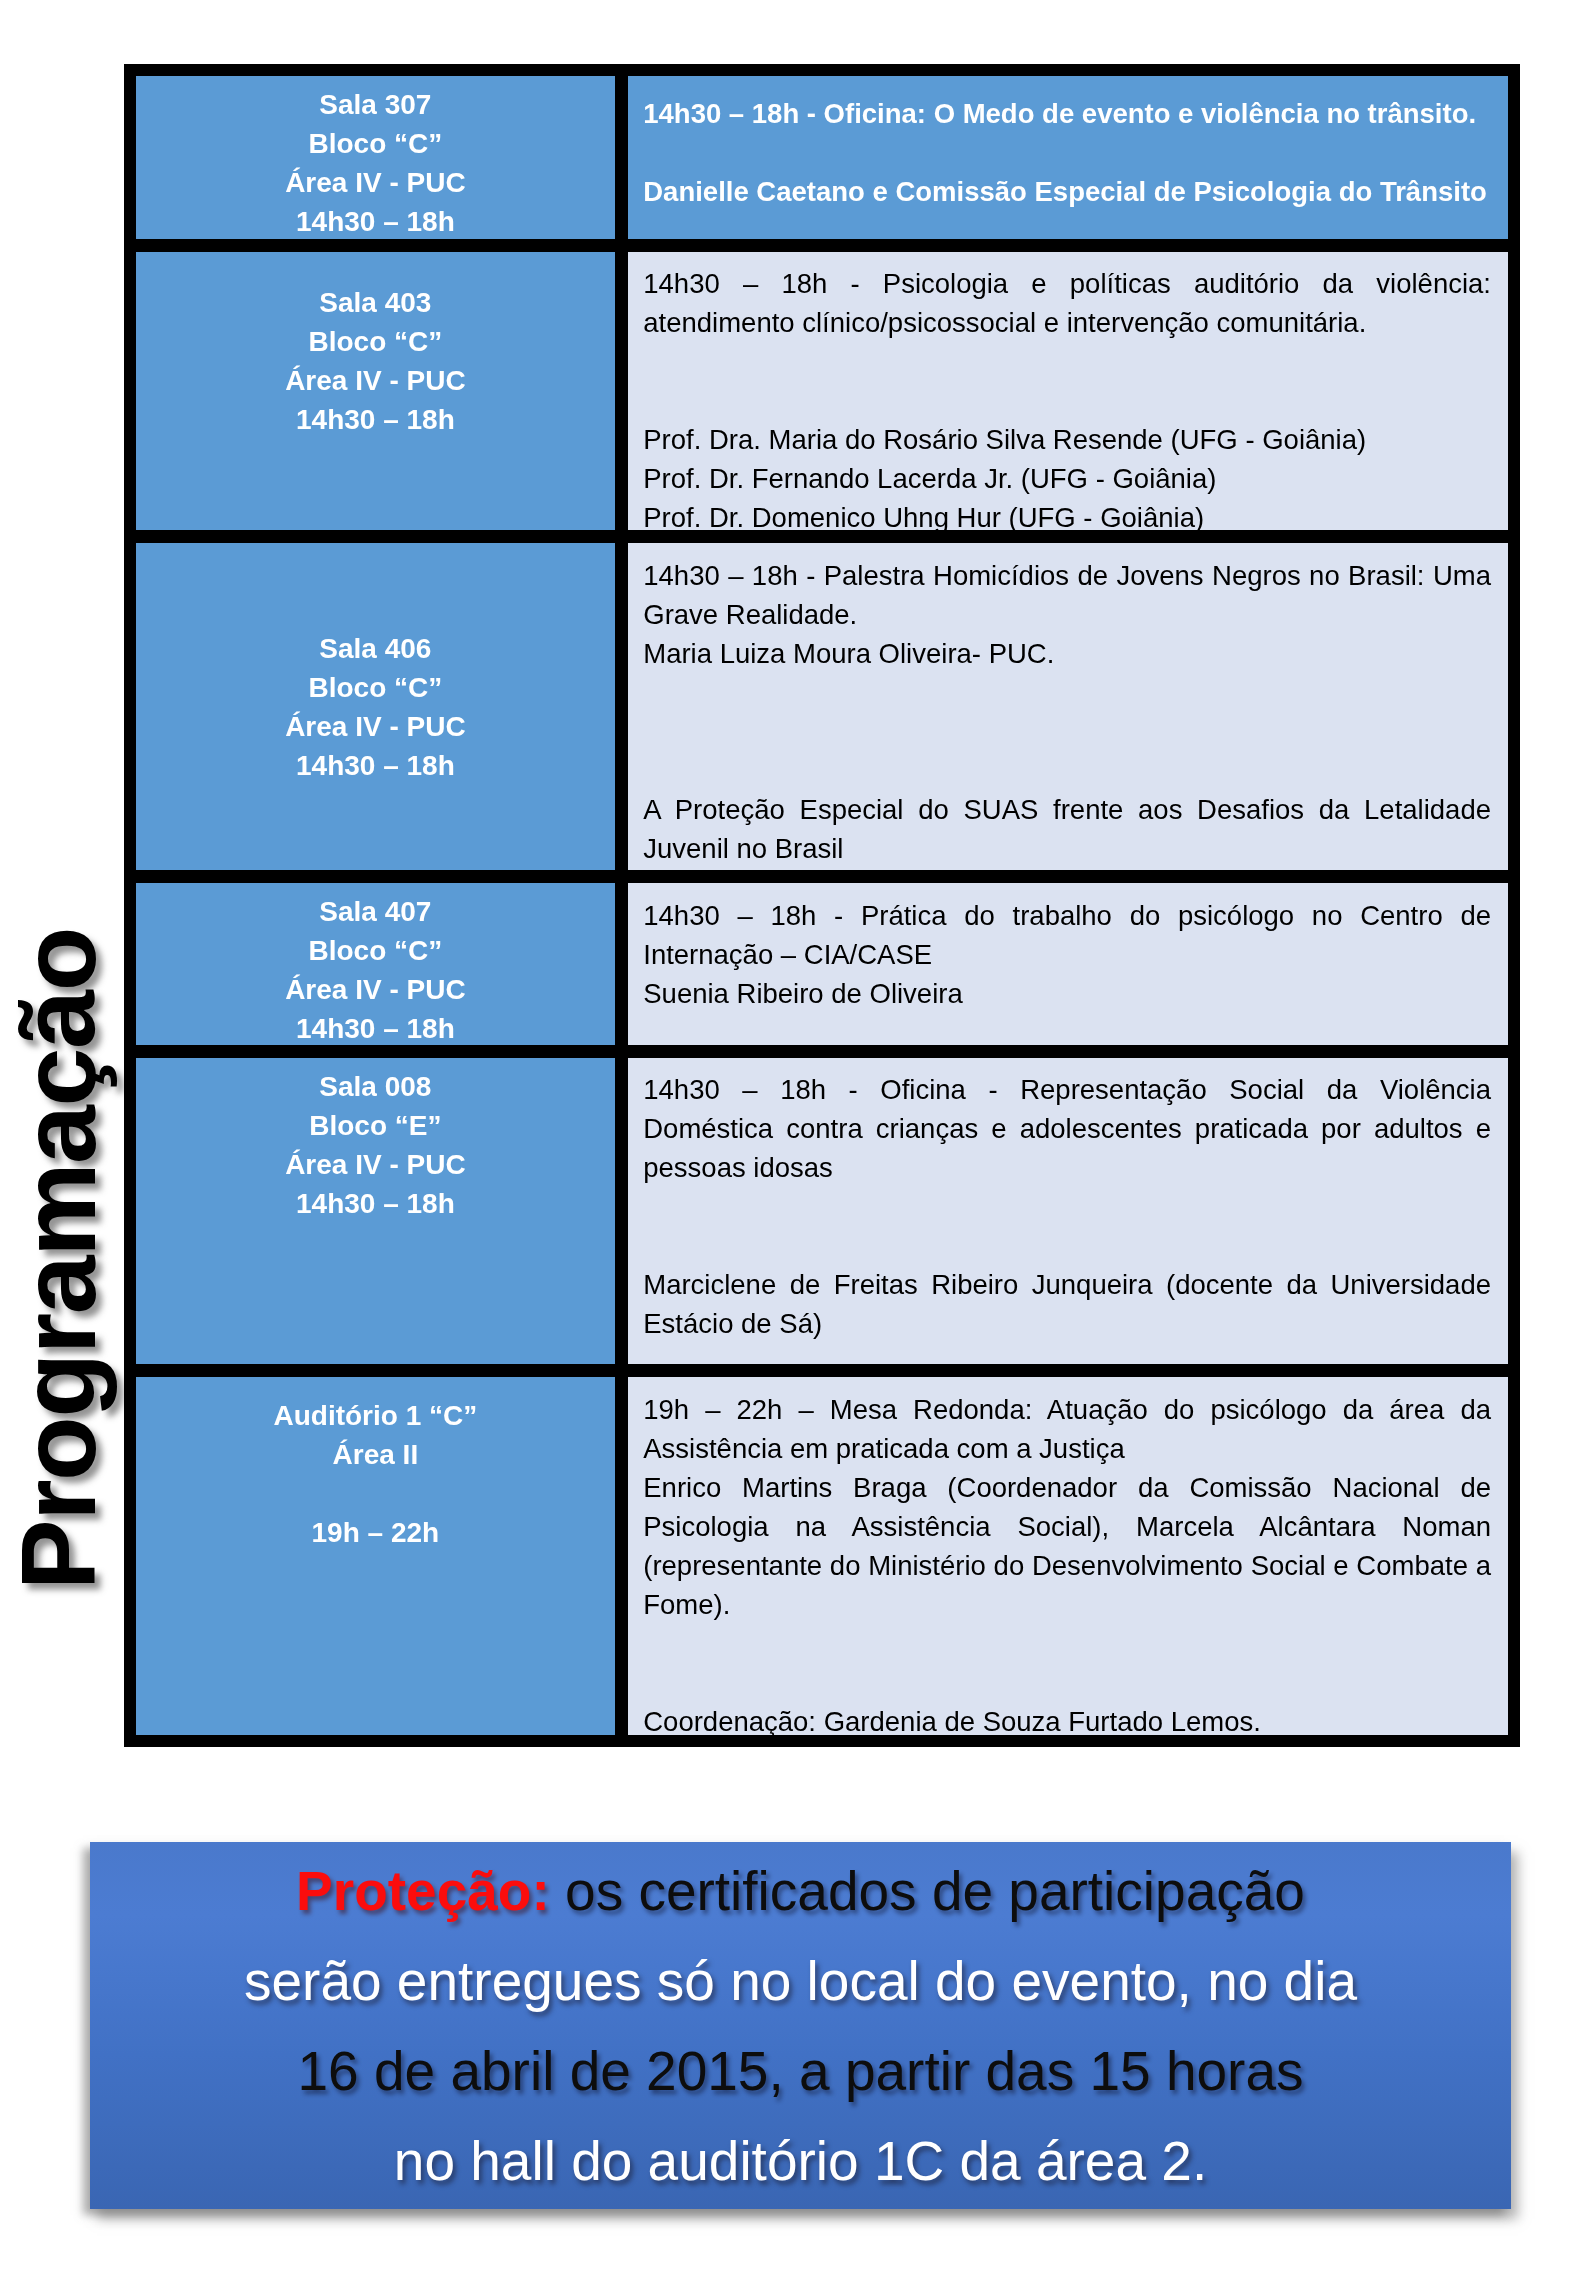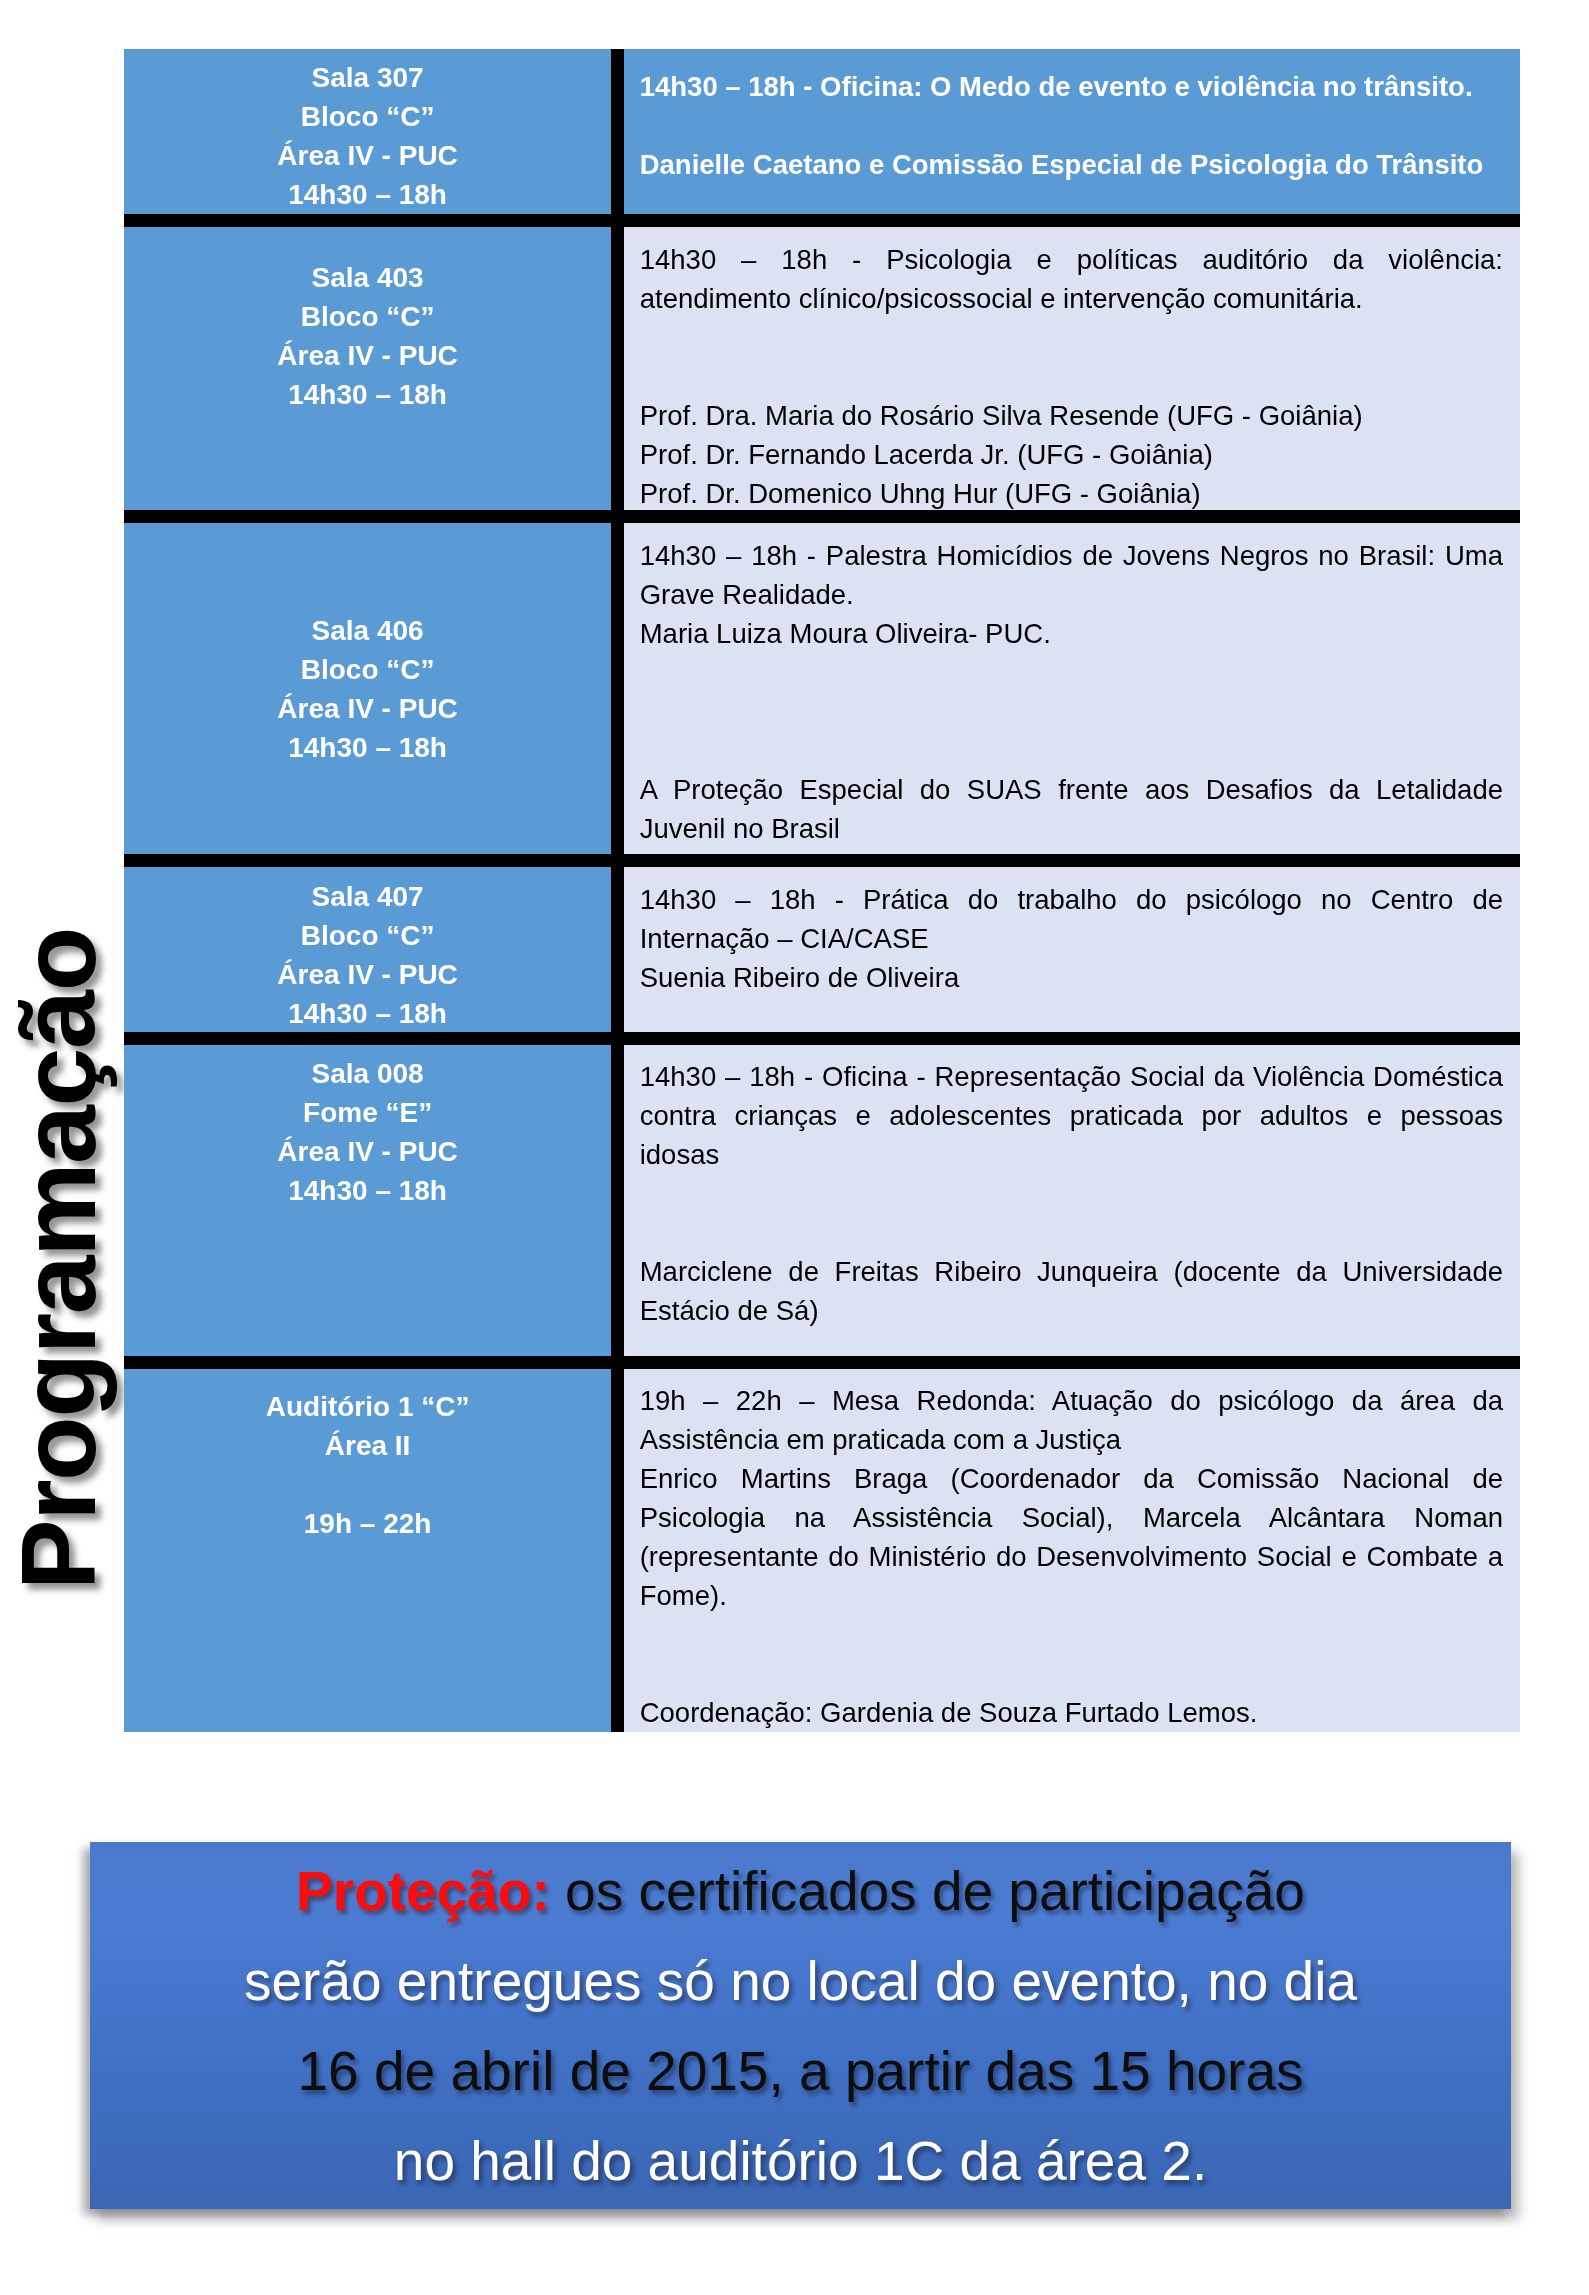--- a/index.html
+++ b/index.html
@@ -11,22 +11,22 @@
   .vlabel{
     position:absolute;left:58px;top:1259px;
     transform:translate(-50%,-50%) rotate(-90deg);
     transform-origin:center center;
     font-size:106px;font-weight:700;color:#000;white-space:nowrap;
     text-shadow:-6.4px 6.4px 6.4px rgba(90,90,90,0.65);
     letter-spacing:-1.4px;
   }
   
   .schedule{
-    position:absolute;left:124px;top:49px;width:1396px;height:1683px;
-    background:#000;box-sizing:border-box;padding:0;
+    position:absolute;left:124px;top:64px;width:1396px;height:1683px;
+    background:#000;box-sizing:border-box;padding:12px;
     display:grid;gap:13px;
     grid-template-columns:694fr 1276fr;
     grid-template-rows:243fr 417fr 488fr 242fr 458fr 535fr;
   }
   .cell{box-sizing:border-box;overflow:hidden;}
   .room{
     background:#5B9BD5;color:#ffffff;font-weight:700;
     font-size:28px;line-height:39px;text-align:center;
     padding:9.2px 7px 0 7px;
   }
@@ -113,21 +113,21 @@
       <p>Área IV - PUC</p>
       <p>14h30 – 18h</p>
     </div>
     <div class="cell desc">
       <p>14h30 – 18h - Prática do trabalho do psicólogo no Centro de Internação – CIA/CASE</p>
       <p>Suenia Ribeiro de Oliveira</p>
     </div>
 
     <div class="cell room">
       <p>Sala 008</p>
-      <p>Fome “E”</p>
+      <p>Bloco “E”</p>
       <p>Área IV - PUC</p>
       <p>14h30 – 18h</p>
     </div>
     <div class="cell desc">
       <p>14h30 – 18h - Oficina - Representação Social da Violência Doméstica contra crianças e adolescentes praticada por adultos e pessoas idosas</p>
       <div class="g2"></div>
       <p>Marciclene de Freitas Ribeiro Junqueira (docente da Universidade Estácio de Sá)</p>
     </div>
 
     <div class="cell room pt-md">

